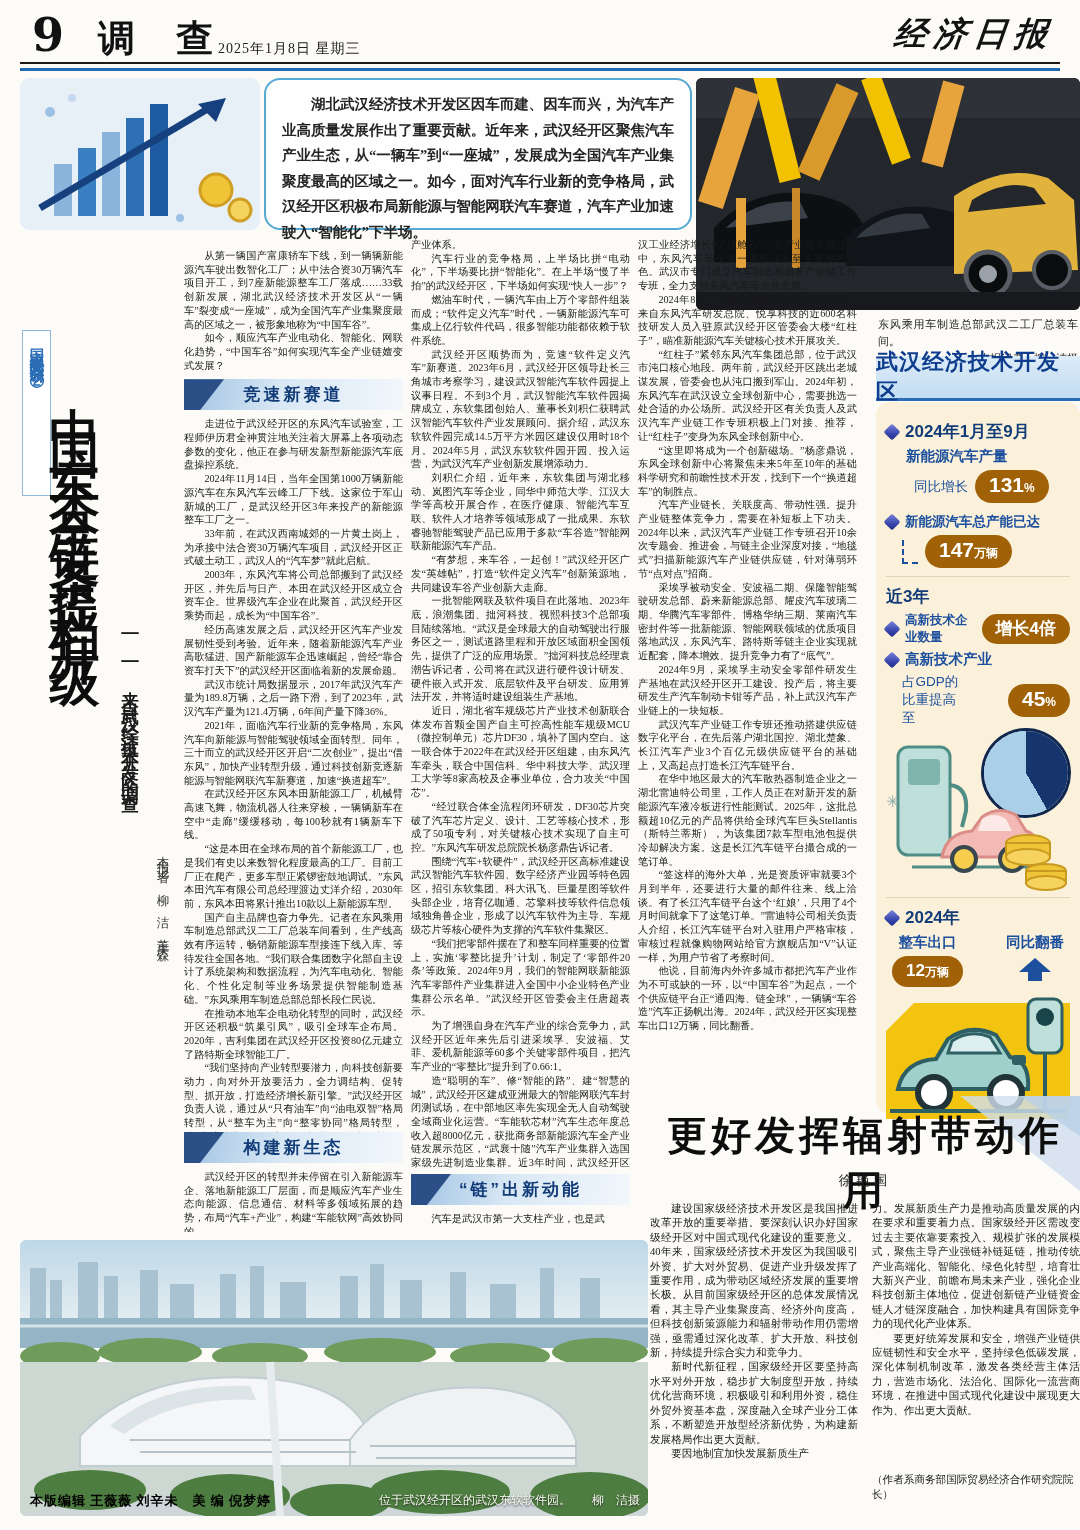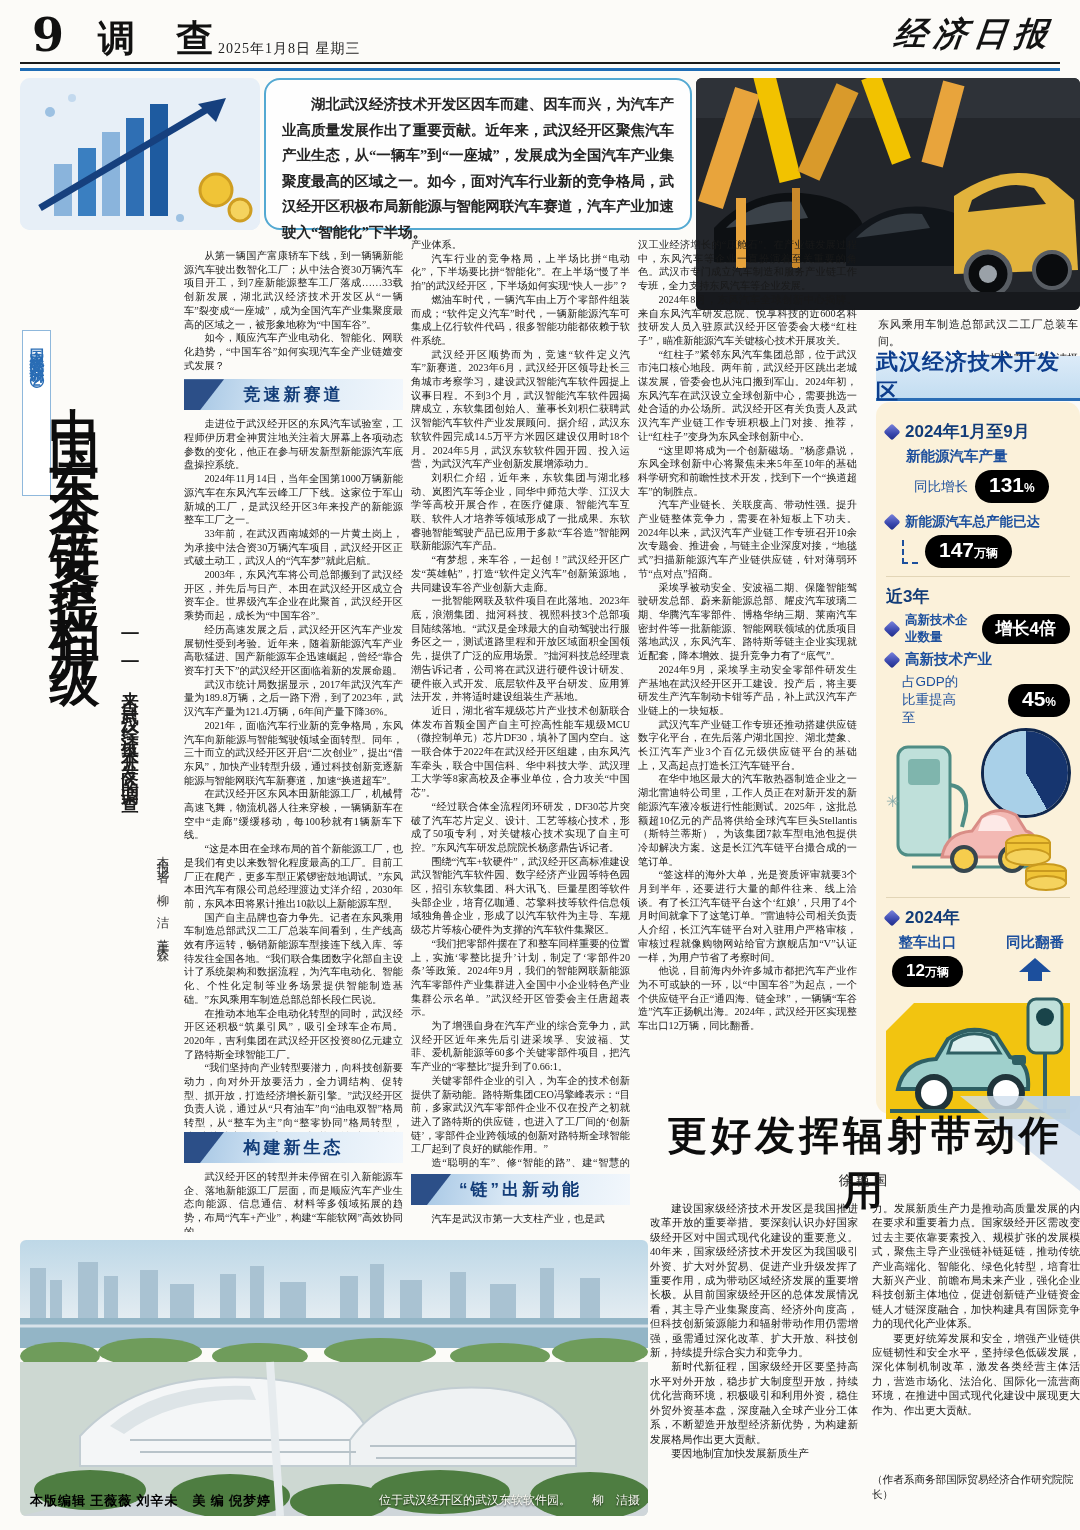--- a/index.html
+++ b/index.html
@@ -46,21 +46,21 @@
               display:flex;align-items:center;justify-content:center;
               font-family:"Liberation Sans",sans-serif;font-weight:900;font-size:22px;color:#0d3d8c;letter-spacing:1px;}
   .info-panel{background:#fbf1da;border-radius:14px;box-sizing:border-box;padding:14px 10px 10px 10px;
               font-family:"Liberation Sans",sans-serif;}
   .irow{display:flex;align-items:center;gap:7px;margin:4px 0;}
   .cube{width:12px;height:12px;flex:0 0 12px;background:linear-gradient(135deg,#7d86de 0%,#3947ad 60%,#1d2b86 100%);
         transform:rotate(45deg);border-radius:2px;}
   .ilabel{font-weight:bold;color:#1c4f9d;font-size:14.5px;}
   .ilabel.big{font-size:17px;color:#123c78;}
   .isub{font-weight:normal;color:#1c4f9d;font-size:13.5px;}
-  .pill{background:#000000;color:#fff;border-radius:17px;text-align:center;font-weight:bold;
+  .pill{background:#a16207;color:#fff;border-radius:17px;text-align:center;font-weight:bold;
         font-size:21px;padding:2px 14px;line-height:26px;white-space:nowrap;}
   .pill small{font-size:12px;font-weight:bold;}
   .pill.mid{font-size:17px;}
   .divline{border-top:1px solid #e2d5b6;margin:8px 0;}
   .dash-conn{width:14px;height:22px;border-left:2px dashed #1c4f9d;border-bottom:2px dashed #1c4f9d;margin-left:16px;}
   .arrow-up{width:0;height:0;border-left:16px solid transparent;border-right:16px solid transparent;
             border-bottom:14px solid #1c4f9d;margin:0 auto;}
   .arrow-stem{width:14px;height:9px;background:#1c4f9d;margin:0 auto;}
   .pie{width:84px;height:84px;border-radius:50%;
        background:conic-gradient(#16356f 0 150deg,#a9d0e8 150deg 360deg);box-shadow:0 0 0 3px #10284f;}
@@ -187,21 +187,20 @@
         <p>燃油车时代，一辆汽车由上万个零部件组装而成；“软件定义汽车”时代，一辆新能源汽车可集成上亿行软件代码，很多智能功能都依赖于软件系统。</p>
         <p>武汉经开区顺势而为，竞速“软件定义汽车”新赛道。2023年6月，武汉经开区领导赴长三角城市考察学习，建设武汉智能汽车软件园提上议事日程。不到3个月，武汉智能汽车软件园揭牌成立，东软集团创始人、董事长刘积仁获聘武汉智能汽车软件产业发展顾问。据介绍，武汉东软软件园完成14.5万平方米园区建设仅用时18个月。2024年5月，武汉东软软件园开园、投入运营，为武汉汽车产业创新发展增添动力。</p>
         <p>刘积仁介绍，近年来，东软集团与湖北移动、岚图汽车等企业，同华中师范大学、江汉大学等高校开展合作，在医疗健康、智能汽车互联、软件人才培养等领域形成了一批成果。东软睿驰智能驾驶产品已应用于多款“车谷造”智能网联新能源汽车产品。</p>
         <p>“有梦想，来车谷，一起创！”武汉经开区广发“英雄帖”，打造“软件定义汽车”创新策源地，共同建设车谷产业创新大走廊。</p>
         <p>一批智能网联及软件项目在此落地。2023年底，浪潮集团、拙河科技、视熙科技3个总部项目陆续落地。“武汉是全球最大的自动驾驶出行服务区之一，测试道路里程和开放区域面积全国领先，提供了广泛的应用场景。”拙河科技总经理袁潮告诉记者，公司将在武汉进行硬件设计研发、硬件嵌入式开发、底层软件及平台研发、应用算法开发，并将适时建设组装生产基地。</p>
         <p>近日，湖北省车规级芯片产业技术创新联合体发布首颗全国产自主可控高性能车规级MCU（微控制单元）芯片DF30，填补了国内空白。这一联合体于2022年在武汉经开区组建，由东风汽车牵头，联合中国信科、华中科技大学、武汉理工大学等8家高校及企事业单位，合力攻关“中国芯”。</p>
         <p>“经过联合体全流程闭环研发，DF30芯片突破了汽车芯片定义、设计、工艺等核心技术，形成了50项专利，对关键核心技术实现了自主可控。”东风汽车研发总院院长杨彦鼎告诉记者。</p>
         <p>围绕“汽车+软硬件”，武汉经开区高标准建设武汉智能汽车软件园、数字经济产业园等特色园区，招引东软集团、科大讯飞、巨量星图等软件头部企业，培育亿咖通、芯擎科技等软件信息领域独角兽企业，形成了以汽车软件为主导、车规级芯片等核心硬件为支撑的汽车软件集聚区。</p>
         <p>“我们把零部件摆在了和整车同样重要的位置上，实施‘零整比提升’计划，制定了‘零部件20条’等政策。2024年9月，我们的智能网联新能源汽车零部件产业集群进入全国中小企业特色产业集群公示名单。”武汉经开区管委会主任唐超表示。</p>
         <p>为了增强自身在汽车产业的综合竞争力，武汉经开区近年来先后引进采埃孚、安波福、艾菲、爱机新能源等60多个关键零部件项目，把汽车产业的“零整比”提升到了0.66:1。</p>
-        <p>关键零部件企业的引入，为车企的技术创新提供了新动能。路特斯集团CEO冯擎峰表示：“目前，多家武汉汽车零部件企业不仅在投产之初就进入了路特斯的供应链，也进入了工厂间的‘创新链’，零部件企业跨领域的创新对路特斯全球智能工厂起到了良好的赋能作用。”</p>
         <p>造“聪明的车”、修“智能的路”、建“智慧的城”，武汉经开区建成亚洲最大的智能网联汽车封闭测试场，在中部地区率先实现全无人自动驾驶全域商业化运营。“车能软芯材”汽车生态年度总收入超8000亿元，获批商务部新能源汽车全产业链发展示范区，“武襄十随”汽车产业集群入选国家级先进制造业集群。近3年时间，武汉经开区高新技术企业数量增长了4倍，高新技术产业占GDP的比重提高到了45%。</p>
       </div>
   </div>
   <div class="abs col" style="left:411px;top:1174px;width:219px;height:58px;">
     <div class="sec-head" style="margin-top:0;">
       <span>“链”出新动能</span>
     </div>
     <div>
 
     <p>汽车是武汉市第一大支柱产业，也是武</p>

